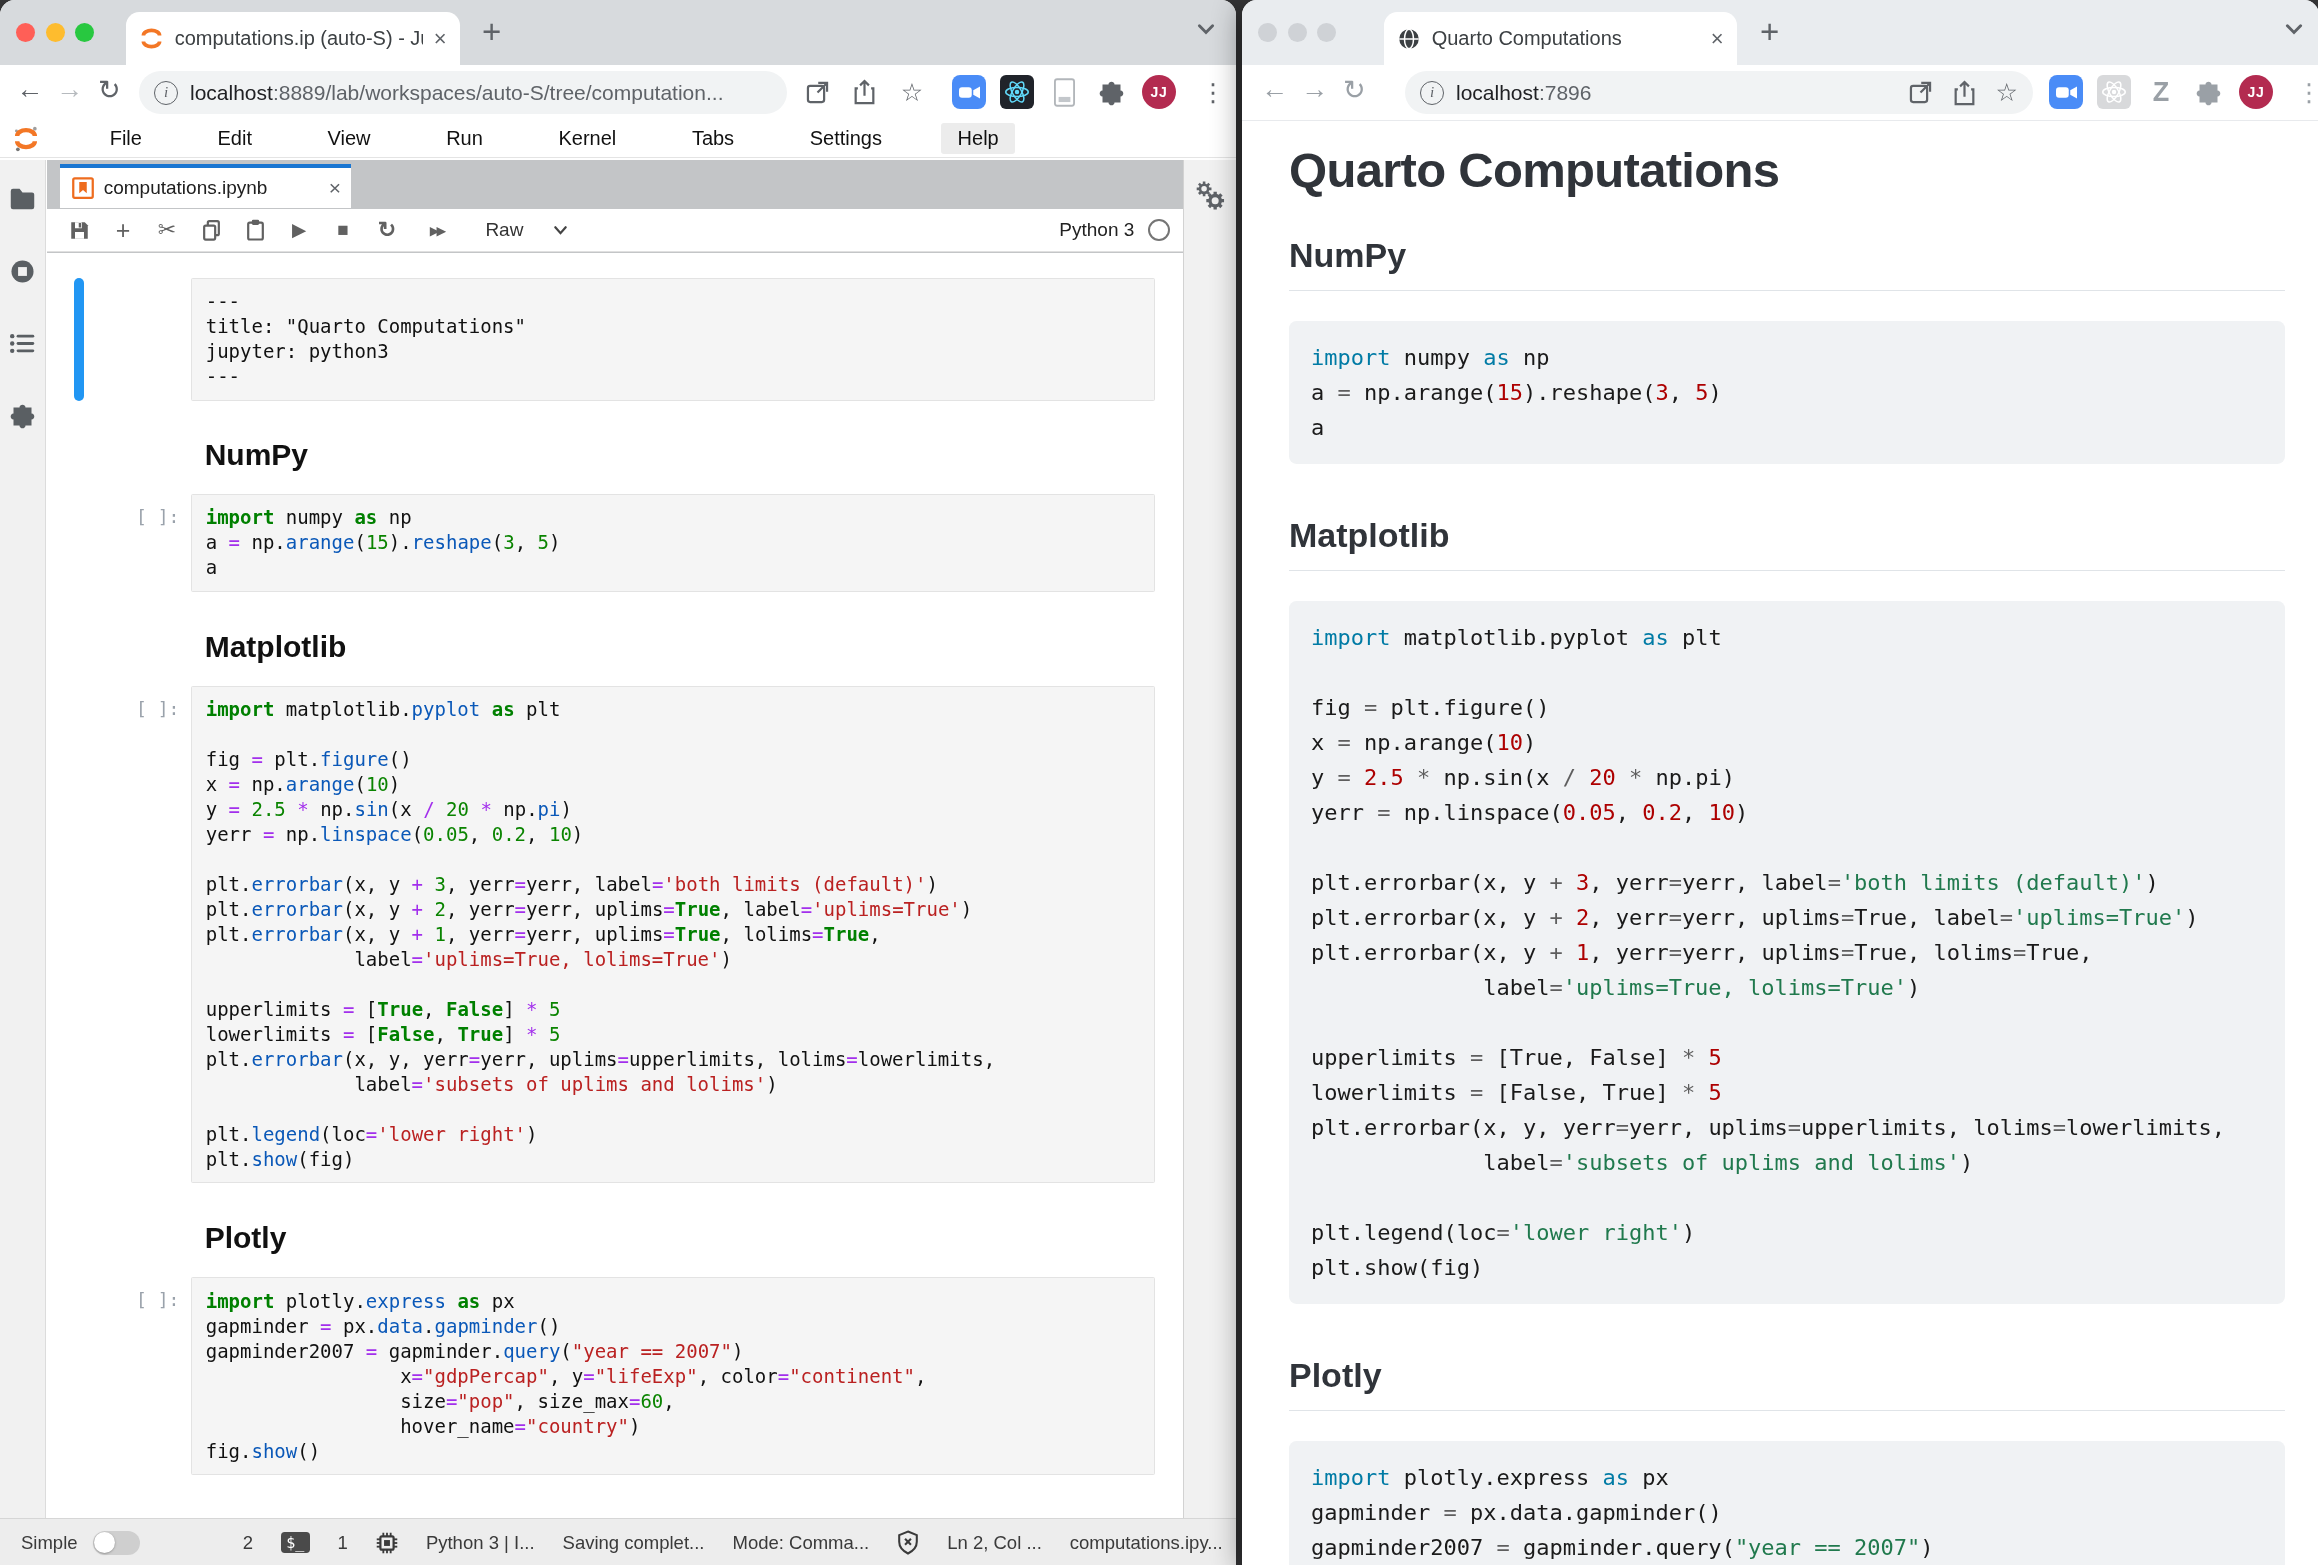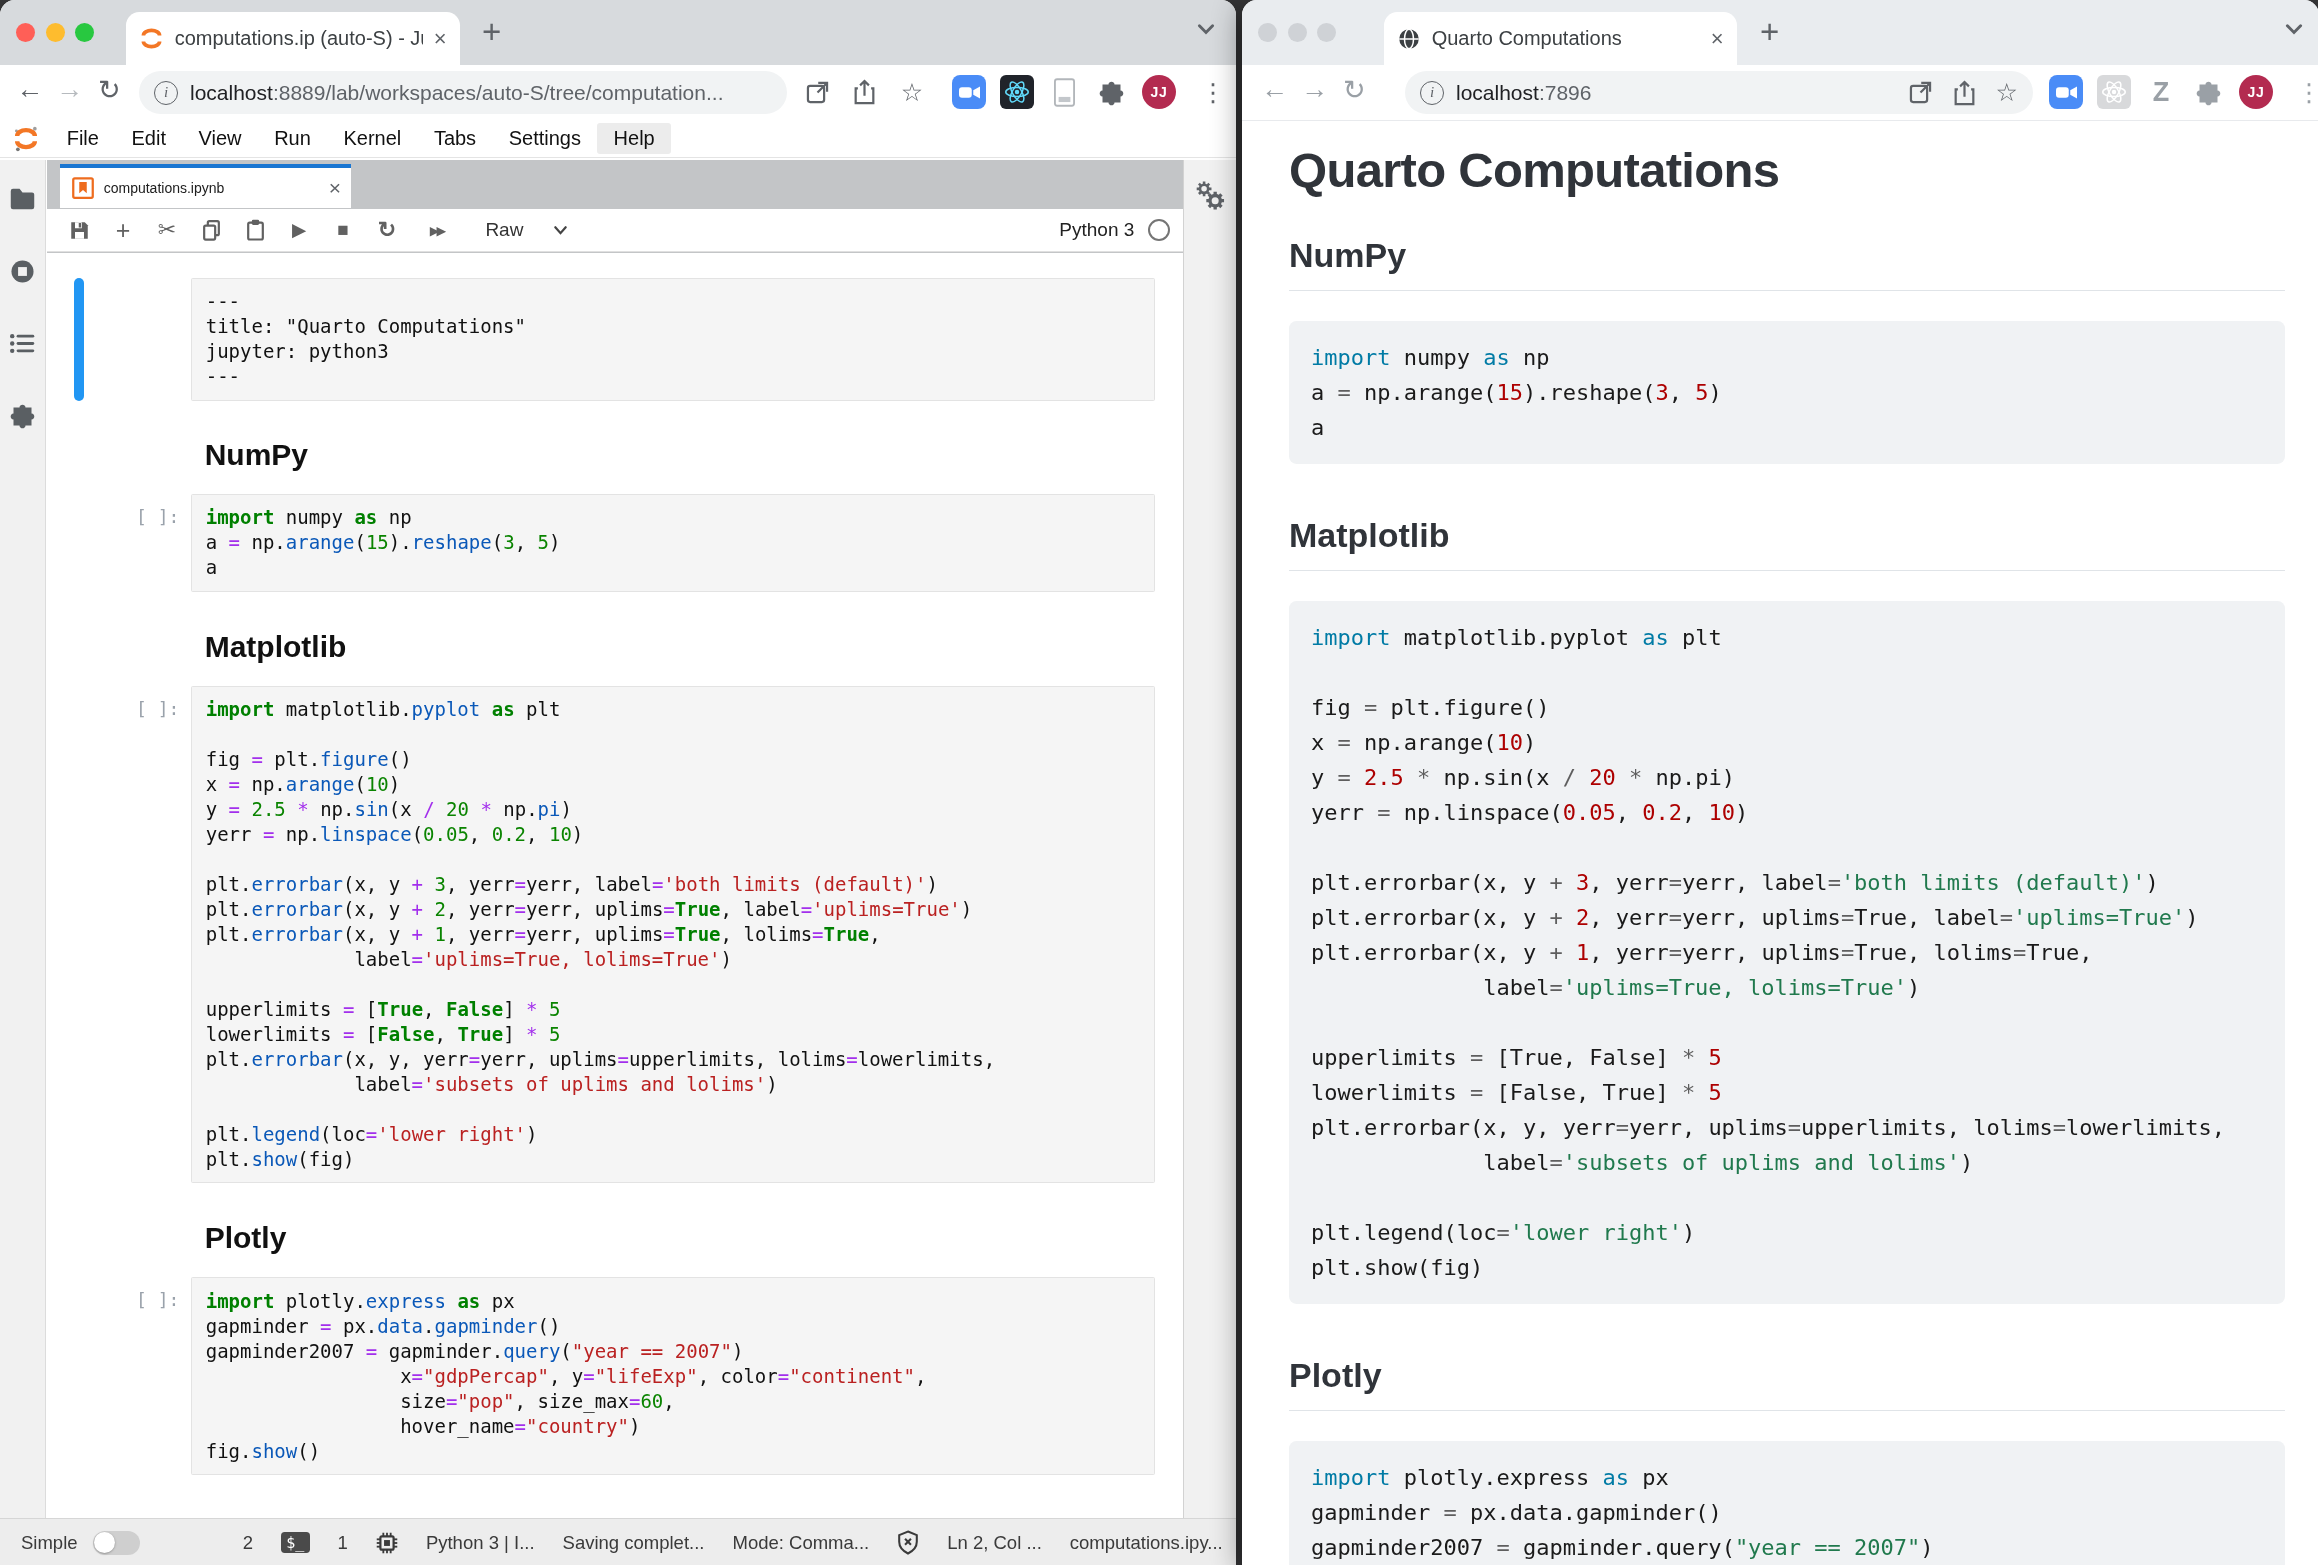--- a/index.html
+++ b/index.html
@@ -28,29 +28,29 @@
   .stari{font-size:25px;color:#5f6368;line-height:1;}
   .exticon{position:absolute;top:10.4px;width:34px;height:34px;display:flex;align-items:center;justify-content:center;}
   .zoombg{background:#4a8cf7;border-radius:8.1px;}
   .reactbg-d{background:#20232a;border-radius:6px;}
   .reactbg-g{background:#d8d9db;border-radius:6px;}
   .avatar{border-radius:50%;background:#b32b50;color:#fff;font-size:14px;font-weight:bold;letter-spacing:0.7px;}
   .dots{font-size:25px;color:#5f6368;}
   .win-right .navg,.win-right .dots{color:#9aa0a6;}
   .zletter{font-size:27px;font-weight:bold;color:#9aa0a6;}
   
-  .jmenu{position:absolute;top:120px;left:0;right:0;height:38px;background:#fff;border-bottom:1.5px solid #e4e4e4;display:flex;align-items:center;box-sizing:border-box;}
+  .jmenu{position:absolute;top:120px;left:0;right:0;height:38px;background:#fff;border-bottom:1.5px solid #e4e4e4;display:flex;align-items:center;box-sizing:border-box;gap:43px;}
   .jmenu .mitem{font-size:20px;color:#111;padding:4.4px 16.3px;border-radius:3px;}
   .jmenu .mitem.hl{background:#ececec;}
   .activity{position:absolute;top:160px;left:0;bottom:40px;width:46px;background:#f1f1f1;border-right:1.5px solid #dcdcdc;display:flex;flex-direction:column;align-items:center;gap:49px;padding-top:28px;box-sizing:border-box;}
   .dock{position:absolute;top:160px;left:47px;right:0;bottom:40px;background:#c3c5c7;}
   .propstrip{position:absolute;top:0;right:0;bottom:0;width:52px;background:#f1f1f1;border-left:1.5px solid #d2d2d2;}
   .nbpanel{position:absolute;top:0;left:0;right:53px;bottom:0;}
   .nbtab{position:absolute;top:4.4px;left:13.3px;width:291px;height:44px;background:#fff;border-top:4.4px solid #1976d2;box-sizing:border-box;display:flex;align-items:center;padding:0 10.4px;}
-  .nbtab .nt-label{font-size:14px;color:#202020;flex:1;margin-left:9px;white-space:nowrap;overflow:hidden;}
+  .nbtab .nt-label{font-size:19px;color:#202020;flex:1;margin-left:9px;white-space:nowrap;overflow:hidden;}
   .nbtoolbar{position:absolute;top:49px;left:0;right:0;height:43px;background:#fff;border-bottom:1.5px solid #e0e0e0;display:flex;align-items:center;padding:0 9px 0 21px;box-sizing:border-box;gap:22px;}
   .ticon{color:#616161;display:flex;align-items:center;justify-content:center;width:22px;}
   .t-run{font-size:18.5px;}
   .t-stop{font-size:19px;}
   .t-restart{font-size:22px;font-weight:bold;}
   .t-ff{font-size:12.6px;letter-spacing:-3px;white-space:nowrap;width:33px;}
   .t-cut{font-size:22px;}
   .t-add{font-size:25px;font-weight:300;}
   .celltype{display:flex;align-items:center;gap:30px;margin-left:10.4px;font-size:19px;color:#333;}
   .kernelbox{margin-left:auto;display:flex;align-items:center;gap:13.3px;font-size:19px;color:#222;padding-right:4.4px;}

